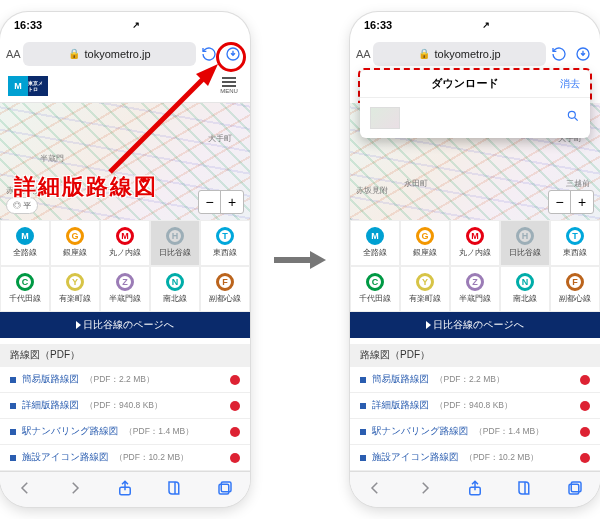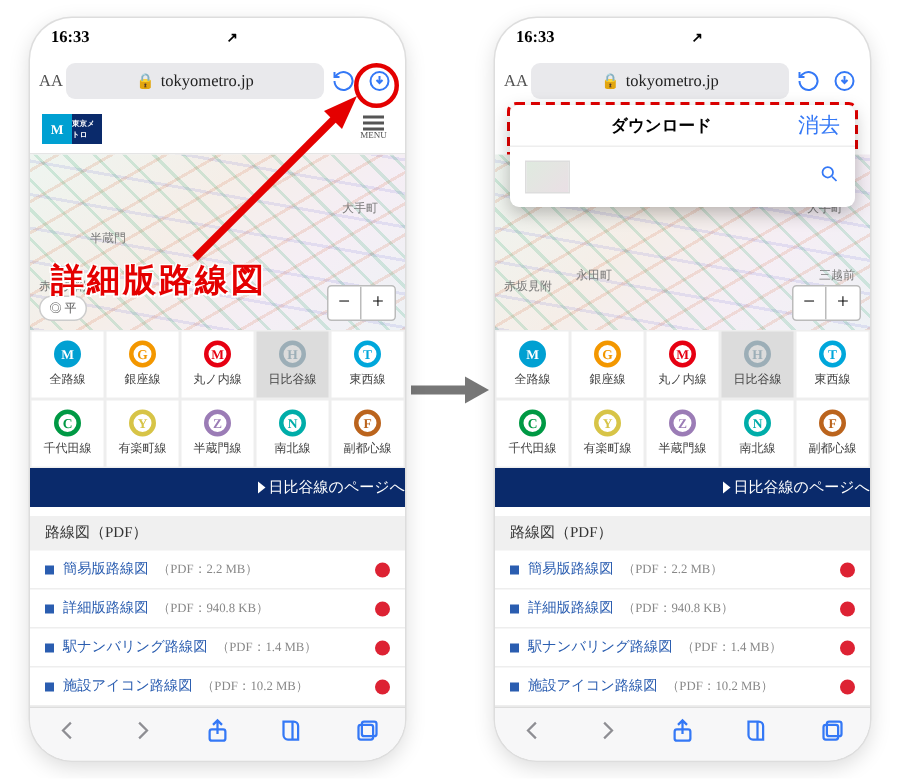--- a/index.html
+++ b/index.html
@@ -1,17 +1,17 @@
 <!DOCTYPE html>
 <html><head>
 <meta charset="utf-8">
 <style>
   * { box-sizing: border-box; margin: 0; padding: 0; }
   body { font-family: -apple-system, "Hiragino Sans", sans-serif; background: #fff; width: 600px; height: 519px; position: relative; }
-  .stage { display: flex; align-items: center; justify-content: space-between; padding: 12px 20px; height: 100%; font-family: Liberation Serif, serif; }
+  .stage { display: flex; align-items: center; justify-content: space-between; padding: 12px 0; height: 100%; }
   .phone { width: 250px; height: 495px; background: #fff; border-radius: 28px; box-shadow: 0 0 0 1px #ddd, 0 4px 14px rgba(0,0,0,.15); overflow: hidden; display: flex; flex-direction: column; position: relative; }
   .statusbar { height: 26px; display: flex; align-items: center; justify-content: space-between; padding: 0 14px; font-size: 11px; font-weight: 600; }
   .statusbar .rt { display: flex; align-items: center; gap: 3px; }
   .addr { height: 32px; display: flex; align-items: center; padding: 0 6px; gap: 2px; }
   .aa { font-size: 11px; color:#555; }
   .urlbox { flex: 1; height: 24px; background: #e9e9ec; border-radius: 6px; display: flex; align-items: center; justify-content: center; gap: 4px; font-size: 11px; color:#222; }
   .lock { font-size: 10px; }
   .ibtn { width: 22px; height: 22px; display:flex; align-items:center; justify-content:center; color:#3478f6; }
   .ibtn svg { width:16px; height:16px; }
   .topbar { height: 34px; display:flex; align-items:center; justify-content:space-between; padding:0 8px; background:#fff; border-bottom:1px solid #e5e5e5; }
@@ -29,42 +29,42 @@
   .station { position:absolute; font-size:8px; color:#7a7a7a; }
   .zoom { position:absolute; right:6px; bottom:6px; display:flex; border:1px solid #bbb; background:#fff; border-radius:3px; overflow:hidden; }
   .zoom div { width:22px; height:22px; display:flex; align-items:center; justify-content:center; font-size:14px; }
   .zoom div:first-child{ border-right:1px solid #bbb;}
   .chip { position:absolute; left:6px; bottom:6px; background:#fff; border:1px solid #ccc; border-radius:10px; font-size:8px; padding:2px 6px; color:#555;}
   .lines { display:grid; grid-template-columns:repeat(5,1fr); }
   .cell { height:46px; display:flex; flex-direction:column; align-items:center; justify-content:center; gap:2px; border:0.5px solid #eee; }
   .cell.sel { background:#dcdcdc; }
   .ring { width:18px; height:18px; border-radius:50%; border:3px solid; display:flex; align-items:center; justify-content:center; font-size:9px; font-weight:bold; }
   .cell .lbl { font-size:8px; color:#444; }
-  .cta { height:26px; background:#0a2a6b; color:#fff; font-size:10px; display:flex; align-items:center; justify-content:flex-end; gap:2px; }
+  .cta { height:26px; background:#0a2a6b; color:#fff; font-size:10px; display:flex; align-items:center; justify-content:center; gap:2px; }
   .cta .tri { width:0;height:0;border-top:4px solid transparent;border-bottom:4px solid transparent;border-left:5px solid #fff;}
   .sect { background:#f0f0f0; height:24px; display:flex; align-items:center; padding:0 10px; font-size:10px; color:#333; margin-top:6px;}
   .list { }
   .row { height:26px; border-bottom:1px solid #eee; display:flex; align-items:center; padding:0 10px; font-size:9.5px; color:#2a5db0; gap:6px;}
   .row .dot { width:6px; height:6px; background:#2a5db0; }
   .row .pdf { color:#888; font-size:8.5px;}
   .row .dl { margin-left:auto; width:10px; height:10px; border-radius:50%; background:#d23; position:relative;}
   .safbar { margin-top:auto; height:36px; border-top:1px solid #ddd; background:#f7f7f8; display:flex; align-items:center; justify-content:space-around; color:#8e8e93; }
   .safbar .on { color:#3478f6; }
   .safbar svg { width:18px; height:18px; }
   .callout { position:absolute; left:14px; top:160px; font-size:22px; font-weight:800; color:#e40000; text-shadow: -1px -1px 0 #fff,1px -1px 0 #fff,-1px 1px 0 #fff,1px 1px 0 #fff; letter-spacing:2px; pointer-events:none;}
   .redcircle { position:absolute; width:30px; height:30px; border:3px solid #e40000; border-radius:50%; pointer-events:none;}
   .arrow { position:absolute; pointer-events:none; }
   .arrowline { stroke:#e40000; stroke-width:5; fill:none; }
   .arrowhead { fill:#e40000; }
   .between { flex:1; display:flex; align-items:center; justify-content:center; }
   .between svg { width:56px; height:24px; }
   .dlpop { position:absolute; left:10px; right:10px; top:58px; background:#fff; border-radius:6px; box-shadow:0 4px 12px rgba(0,0,0,.25); z-index:5; }
   .dlpop .hd { display:flex; align-items:center; height:28px; padding:0 10px; border-bottom:1px solid #eee; }
   .dlpop .hd .t { flex:1; text-align:center; font-size:11px; font-weight:600; }
-  .dlpop .hd .c { font-size:14px; color:#3478f6; }
+  .dlpop .hd .c { font-size:10px; color:#3478f6; }
   .dlpop .it { display:flex; align-items:center; height:40px; padding:0 10px; gap:8px;}
   .dlpop .thumb { width:30px; height:22px; background:linear-gradient(135deg,#dfeadf,#eadfe5); border:1px solid #ddd; }
   .dlpop .meta .n { font-size:10px; }
   .dlpop .meta .s { font-size:8px; color:#888; }
   .dlpop .mag { margin-left:auto; color:#3478f6; }
   .dashed { position:absolute; border:2px dashed #e40000; border-radius:6px; pointer-events:none;}
 </style>
 </head>
 <body>
 

